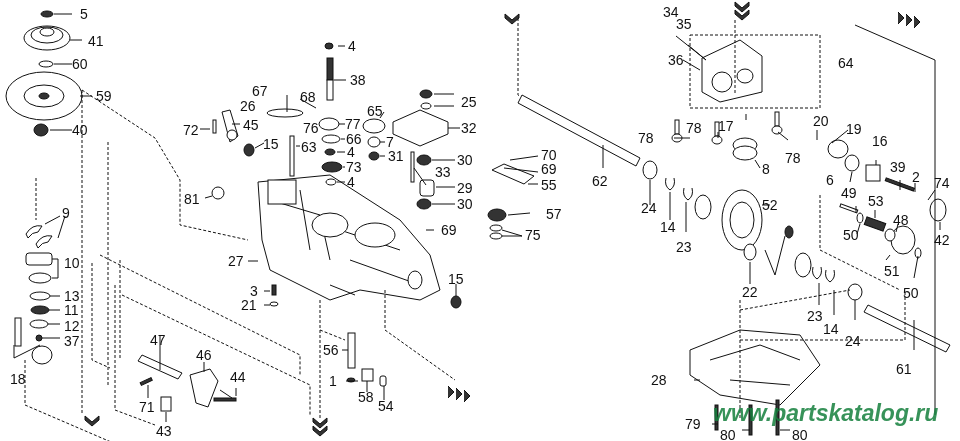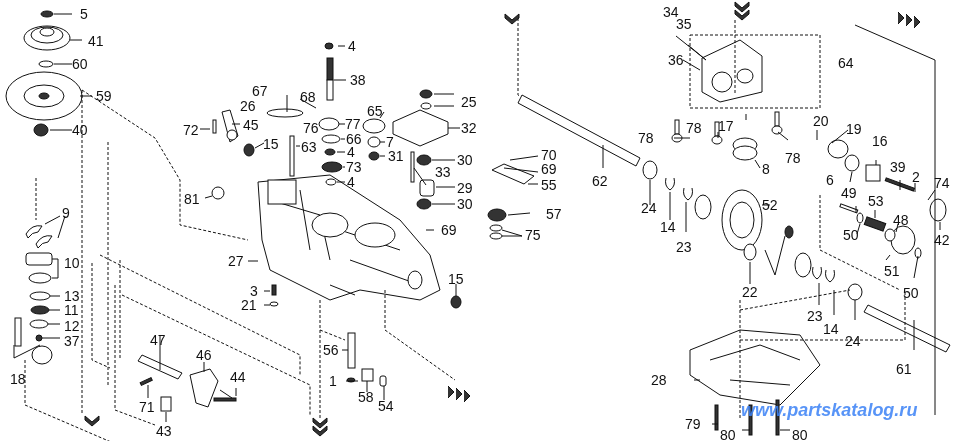--- a/index.html
+++ b/index.html
@@ -3,21 +3,21 @@
 <meta charset="utf-8">
 <style>
   html,body{margin:0;padding:0;background:#fff;}
   #stage{position:relative;width:960px;height:441px;overflow:hidden;background:#fff;font-family:"Liberation Sans",sans-serif;}
   svg{position:absolute;left:0;top:0;}
   .lbl{font-family:"Liberation Sans",sans-serif;font-size:14px;fill:#111;}
   .ln{stroke:#111;stroke-width:1;fill:none;}
   .dash{stroke:#111;stroke-width:1;fill:none;stroke-dasharray:3 2;}
   .part{stroke:#111;stroke-width:1;fill:#fff;}
   .dark{stroke:#111;stroke-width:1;fill:#333;}
-  .wm{position:absolute;left:741px;top:400px;font-family:"Liberation Sans",sans-serif;font-weight:bold;font-style:italic;font-size:18px;color:#3b82f6;opacity:0.85;}
+  .wm{position:absolute;left:713px;top:400px;font-family:"Liberation Sans",sans-serif;font-weight:bold;font-style:italic;font-size:23px;color:#15803d;opacity:0.85;}
 </style>
 </head>
 <body>
 
 <div id="stage">
 <svg width="960" height="441" viewBox="0 0 960 441">
 
   <g>
         <ellipse class="dark" cx="47" cy="14" rx="6" ry="3"></ellipse>
       </g>

